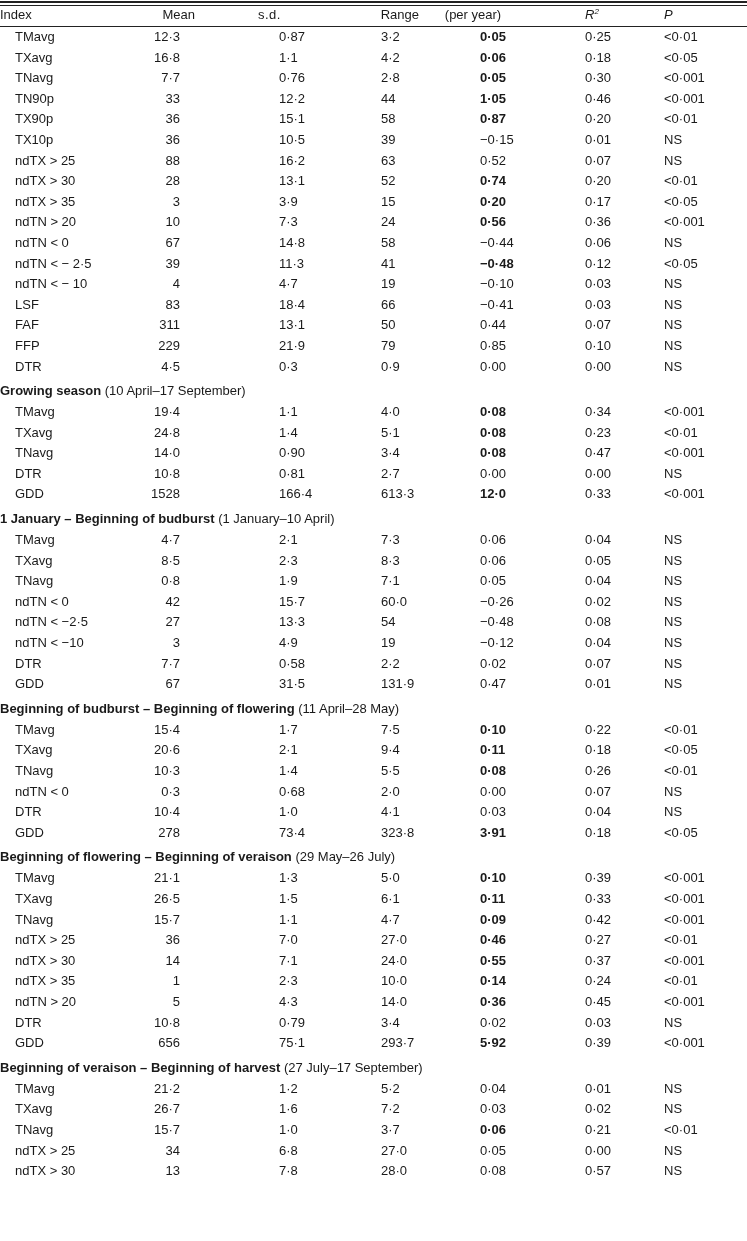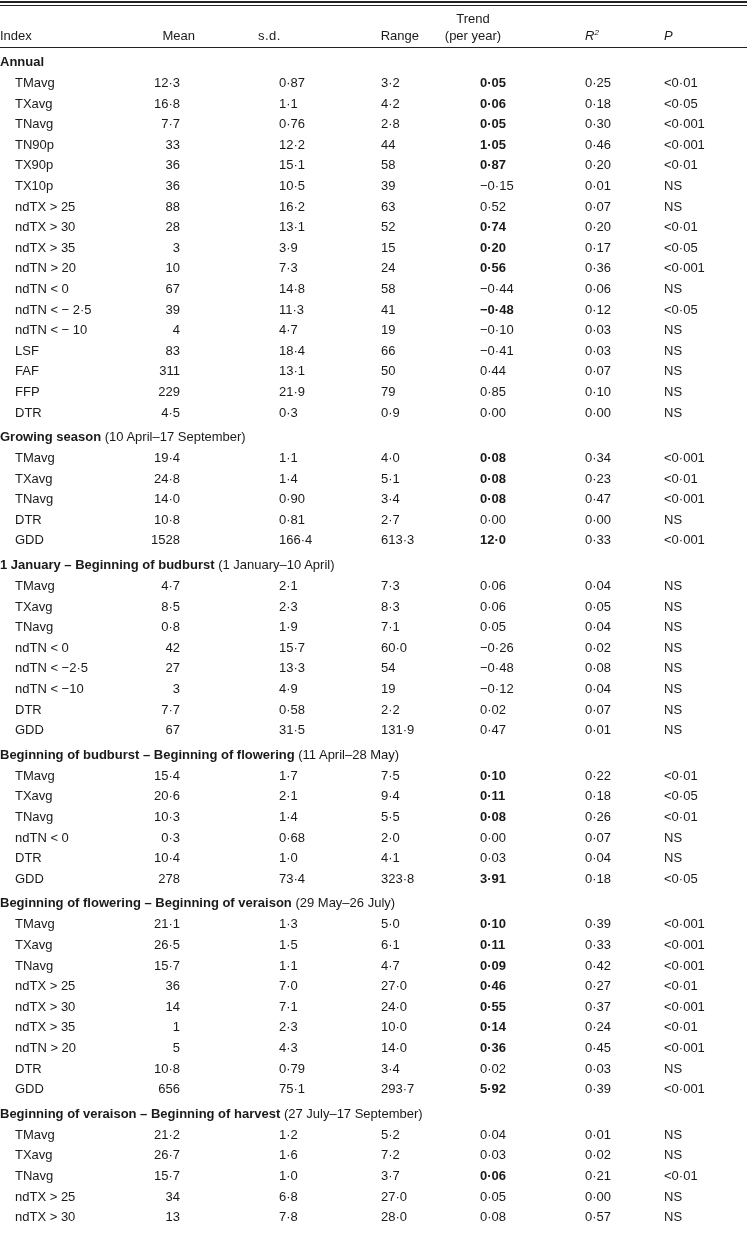--- a/index.html
+++ b/index.html
@@ -49,43 +49,31 @@
     <colgroup>
       <col class="c-idx">
         <col class="c-mean">
         <col class="c-sd">
         <col class="c-rng">
         <col class="c-tr">
         <col class="c-r2">
         <col class="c-p">
     </colgroup>
     <thead>
-      <tr class="h1">
-        <th></th>
-          <th></th>
-          <th></th>
-          <th></th>
-        <th class="hdr-tr">Trend</th>
-        <th></th>
-          <th></th>
-      </tr>
       <tr class="h2">
         <th class="hdr-idx">Index</th>
         <th class="hdr-mean">Mean</th>
         <th class="hdr-sd">s.d.</th>
         <th class="hdr-rng">Range</th>
         <th class="hdr-tr">(per year)</th>
         <th class="hdr-r2"><span>R</span><sup>2</sup></th>
         <th class="hdr-p">P</th>
       </tr>
     </thead>
     <tbody id="tbody">
-        <tr class="sec">
-          <td colspan="7"><span class="sec-title">Annual</span><span></span></td>
-        </tr>
         <tr>
           <td class="idx">TMavg</td>
           <td class="mean">12·3</td>
           <td class="sd">0·87</td>
           <td class="rng">3·2</td>
           <td class="tr bold">0·05</td>
           <td class="r2">0·25</td>
           <td class="p">&lt;0·01</td>
         </tr>
         <tr>

